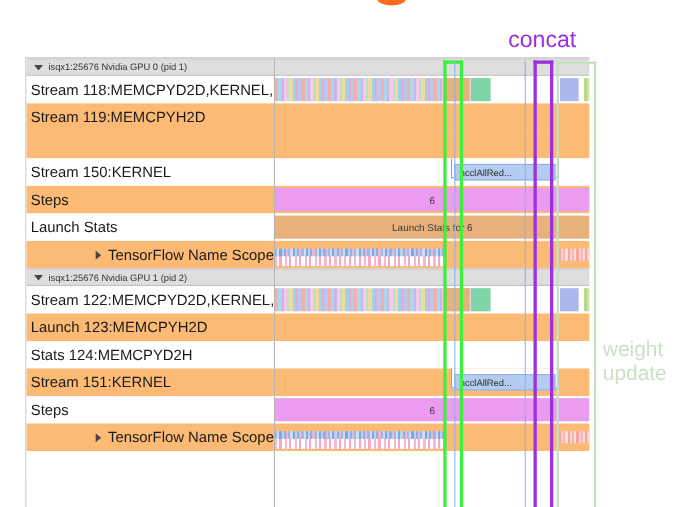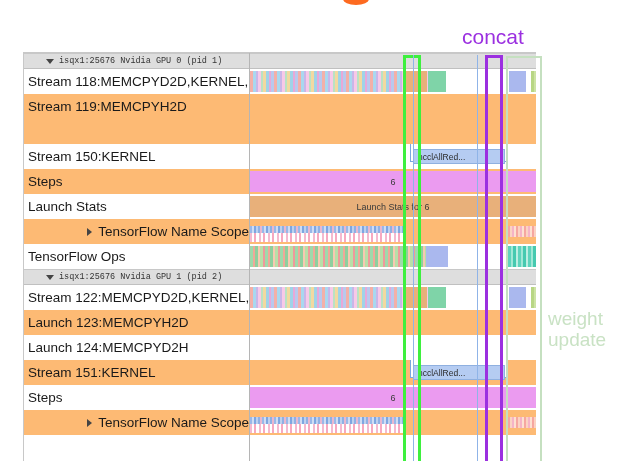--- a/index.html
+++ b/index.html
@@ -41,22 +41,21 @@
   }
   .group-header {
     position: relative;
     height: 16px;
     background: #dedede;
     border-bottom: 1px solid #c0c0c0;
     border-top: 1px solid #c8c8c8;
     font-size: 8.5px;
     color: #333;
     display: flex; align-items: center;
-    padding-left: 22px;
-    font-family: Liberation Mono, monospace;
+    padding-left: 7px;
   }
   .tri-down {
     width: 0; height: 0;
     border-left: 4px solid transparent;
     border-right: 4px solid transparent;
     border-top: 5px solid #444;
     margin-right: 5px;
   }
   .row {
     position: relative;
@@ -280,48 +279,40 @@
           </div>
         </div>
         <div class="row alt">
           <div class="row-label indent"><span class="tri-right"></span><span>TensorFlow Name Scope</span></div>
           <div class="row-track">
             <div class="bar thin stripes-blue" style="left: 0px; width: 155px;"></div>
             <div class="bar thin stripes-pink" style="left: 0px; width: 155px; top: 14px; height: 9px;"></div>
             <div class="bar thin stripes-salmon" style="left: 258px; width: 60px;"></div>
           </div>
         </div>
-        <div class="row">
-          <div class="row-label"><span>TensorFlow Ops</span></div>
-          <div class="row-track">
-            <div class="bar full stripes-green" style="left: 0px; width: 176px;"></div>
-            <div class="bar full solid-periw" style="left: 176px; width: 22px;"></div>
-            <div class="bar full stripes-teal" style="left: 258px; width: 60px;"></div>
-          </div>
-        </div>
         <div class="group-header">
           <span class="tri-down"></span>
           <span>isqx1:25676 Nvidia GPU 1 (pid 2)</span>
         </div>
         <div class="row">
           <div class="row-label"><span>Stream 122:MEMCPYD2D,KERNEL,MI</span></div>
           <div class="row-track">
             <div class="bar full stripes-multi" style="left: 0px; width: 178px;"></div>
             <div class="bar full solid-orange" style="left: 155px; width: 22px;"></div>
             <div class="bar full solid-green" style="left: 178px; width: 18px;"></div>
             <div class="bar full solid-periw" style="left: 259px; width: 17px;"></div>
             <div class="bar full stripes-olive" style="left: 281px; width: 54px;"></div>
           </div>
         </div>
         <div class="row alt">
           <div class="row-label"><span>Launch 123:MEMCPYH2D</span></div>
           <div class="row-track"></div>
         </div>
         <div class="row">
-          <div class="row-label"><span>Launch 124:MEMCPYD2H</span></div>
+          <div class="row-label"><span>Stats 124:MEMCPYD2H</span></div>
           <div class="row-track"></div>
         </div>
         <div class="row alt">
           <div class="row-label"><span>Stream 151:KERNEL</span></div>
           <div class="row-track">
             <div class="nccl-box" style="left: 160px; top: -12px; width: 98px; height: 30px;"></div>
             <div class="nccl-chip" style="left: 163px; top: 5px; width: 92px; height: 15px;">
               <span>ncclAllRed...</span>
             </div>
           </div>

